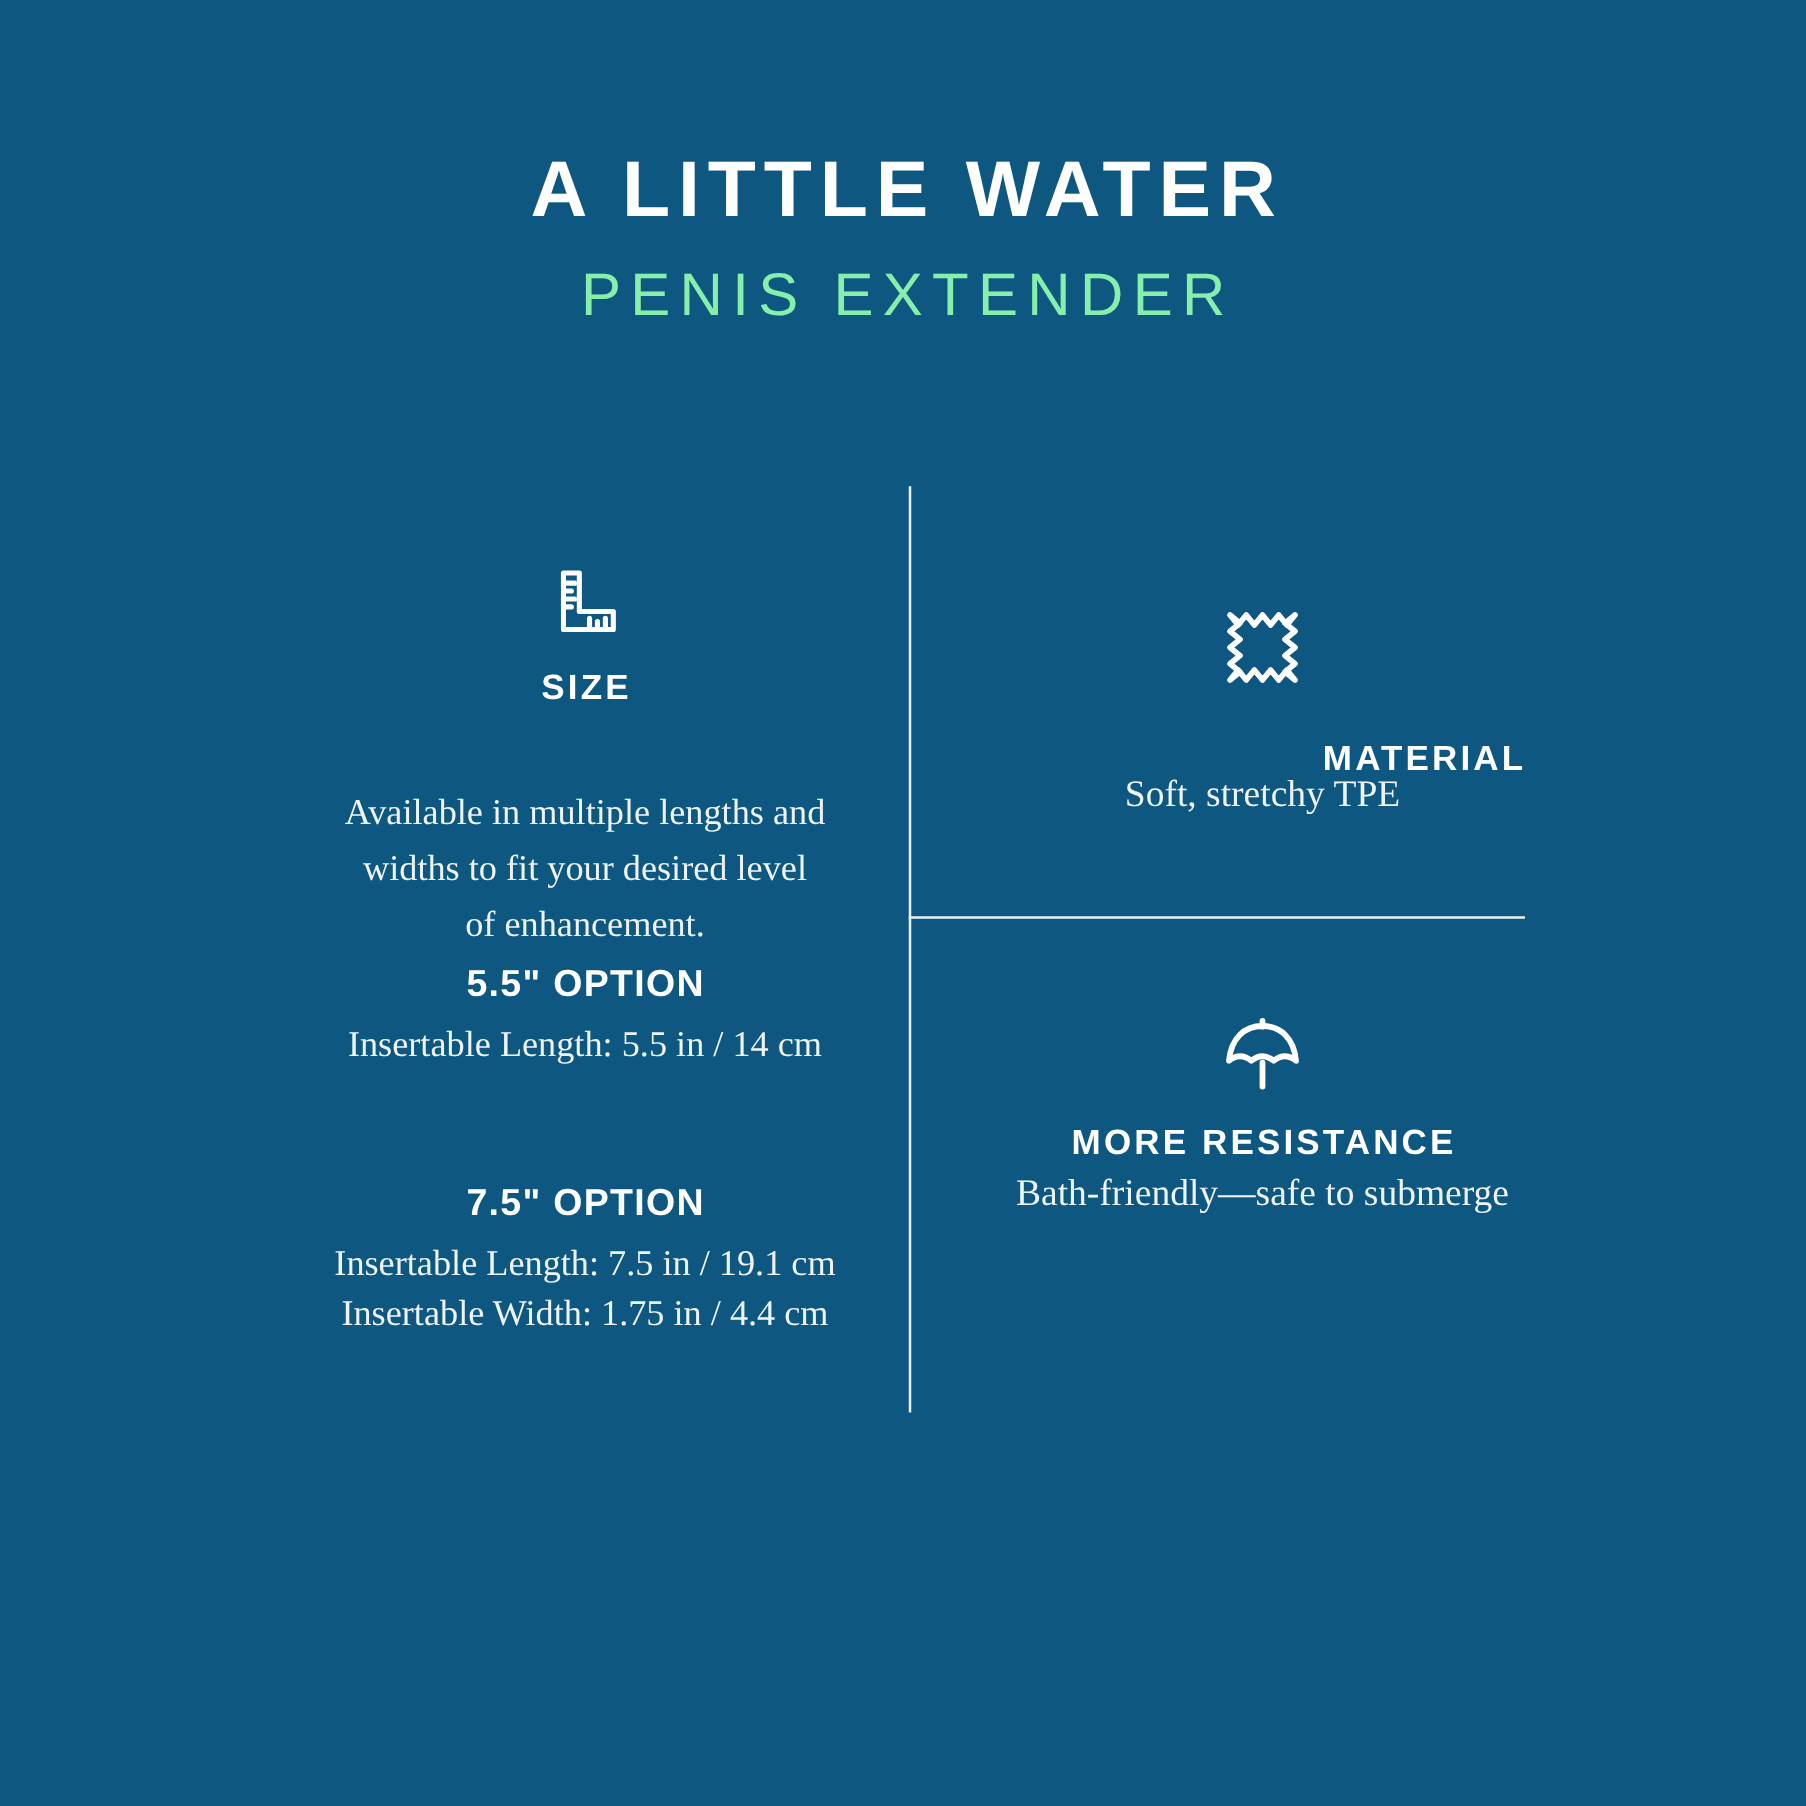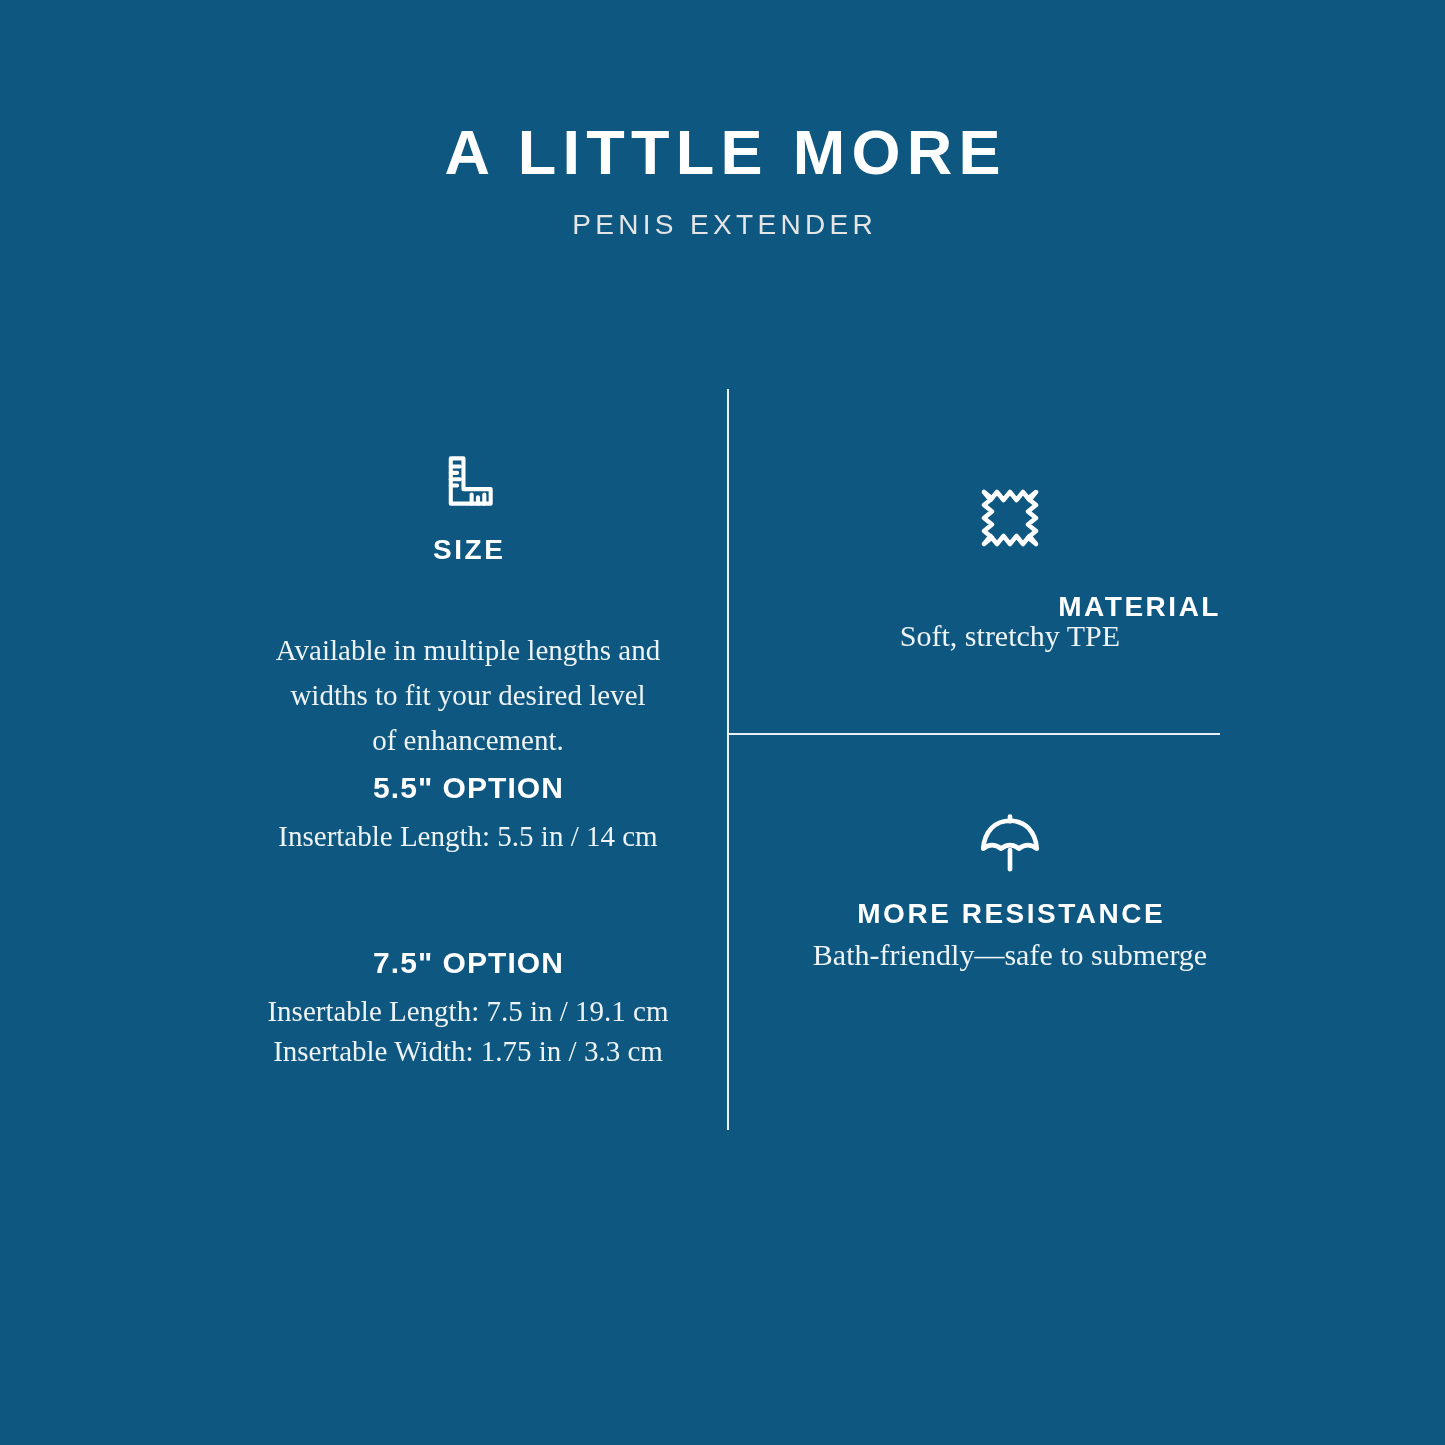--- a/index.html
+++ b/index.html
@@ -19,23 +19,23 @@
     top: 116px;
     text-align: center;
     font-size: 63px; font-weight: bold;
     letter-spacing: 0.10em; text-indent: 0.10em;
     color: #ffffff;
   }
   .page-subtitle {
     position: absolute; left: 0; width: 100%;
     top: 209px;
     text-align: center;
-    font-size: 28px; font-weight: normal;
+    font-size: 48px; font-weight: normal;
     letter-spacing: 0.155em; text-indent: 0.155em;
-    color: #e5e5e5;
+    color: #86efac;
   }
 
   .col-left  { position: absolute; left: 228px; width: 480px; text-align: center; }
   .col-right { position: absolute; left: 799px; width: 422px; text-align: center; }
 
   .icon-wrap { display: flex; justify-content: center; align-items: center; }
   .icon-wrap svg { display: block; }
 
   .section-heading {
     font-size: 28px; font-weight: bold;
@@ -62,21 +62,21 @@
     left: 727px; top: 733px;
     width: 493px; height: 2px;
     background: #e9f1f4;
   }
 </style>
 </head>
 <body>
 
 <div class="canvas">
 
-  <div class="page-title sans">A LITTLE MORE</div>
+  <div class="page-title sans">A LITTLE WATER</div>
   <div class="page-subtitle sans">PENIS EXTENDER</div>
 
   <div class="divider-v"></div>
   <div class="divider-h"></div>
 
   <div class="col-left icon-wrap" style="top:450px;">
     <svg width="58" height="62" viewBox="0 0 64 64" fill="none" stroke="#ffffff" stroke-width="4.5" stroke-linecap="round" stroke-linejoin="round">
       <path d="M13 7 H27 V41 H57 V57 H13 Z"></path>
       <line x1="13" y1="16" x2="23" y2="16"></line>
       <line x1="13" y1="23" x2="20" y2="23"></line>
@@ -97,21 +97,21 @@
   </div>
 
   <div class="col-left option-heading sans" style="top:771px;">5.5" OPTION</div>
   <div class="col-left option-lines serif" style="top:816px;">
     <div>Insertable Length: 5.5 in / 14 cm</div>
   </div>
 
   <div class="col-left option-heading sans" style="top:946px;">7.5" OPTION</div>
   <div class="col-left option-lines serif" style="top:991px;">
     <div>Insertable Length: 7.5 in / 19.1 cm</div>
-    <div>Insertable Width: 1.75 in / 3.3 cm</div>
+    <div>Insertable Width: 1.75 in / 4.4 cm</div>
   </div>
 
   <div class="col-right icon-wrap" style="top:486px;">
     <svg width="62" height="64" viewBox="0 0 62 62" fill="none" stroke="#ffffff" stroke-width="4.5" stroke-linecap="round" stroke-linejoin="round">
       <path d="M5 5 L11.5 13 L18 5 L24.5 13 L31 5 L37.5 13 L44 5 L50.5 13 L57 5
                L49 11.5 L57 18 L49 24.5 L57 31 L49 37.5 L57 44 L49 50.5 L57 57
                L50.5 49 L44 57 L37.5 49 L31 57 L24.5 49 L18 57 L11.5 49 L5 57
                L13 50.5 L5 44 L13 37.5 L5 31 L13 24.5 L5 18 L13 11.5 Z"></path>
     </svg>
   </div>

